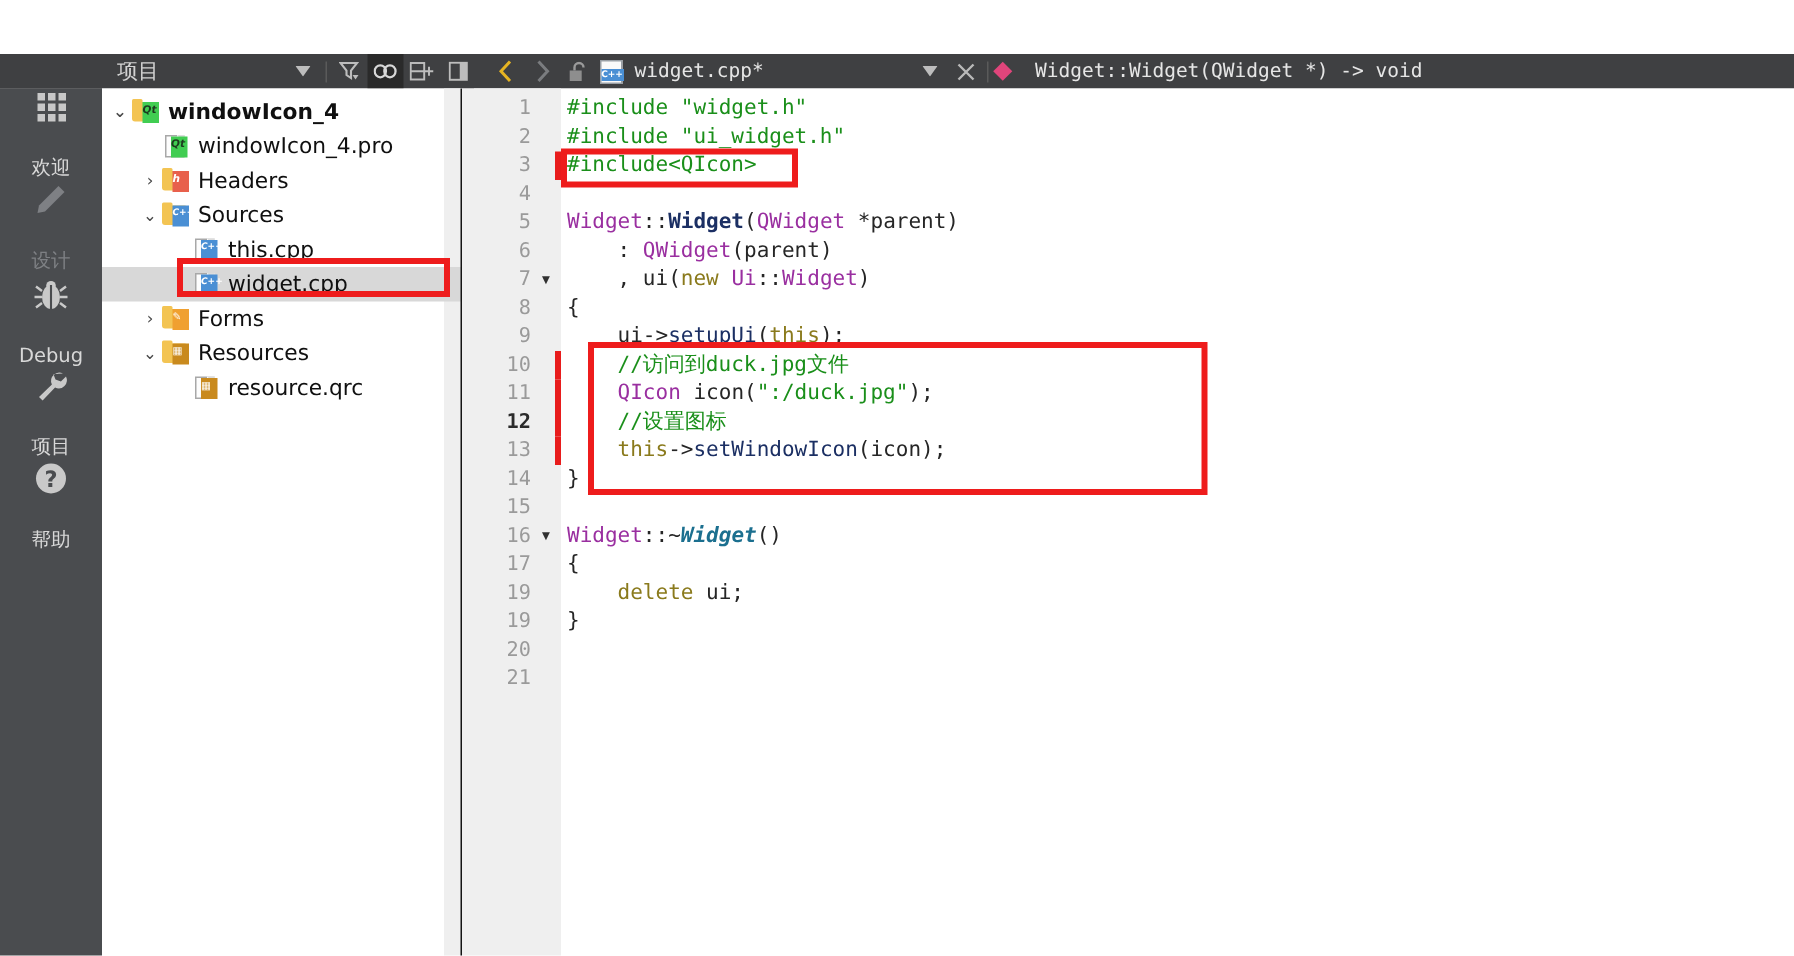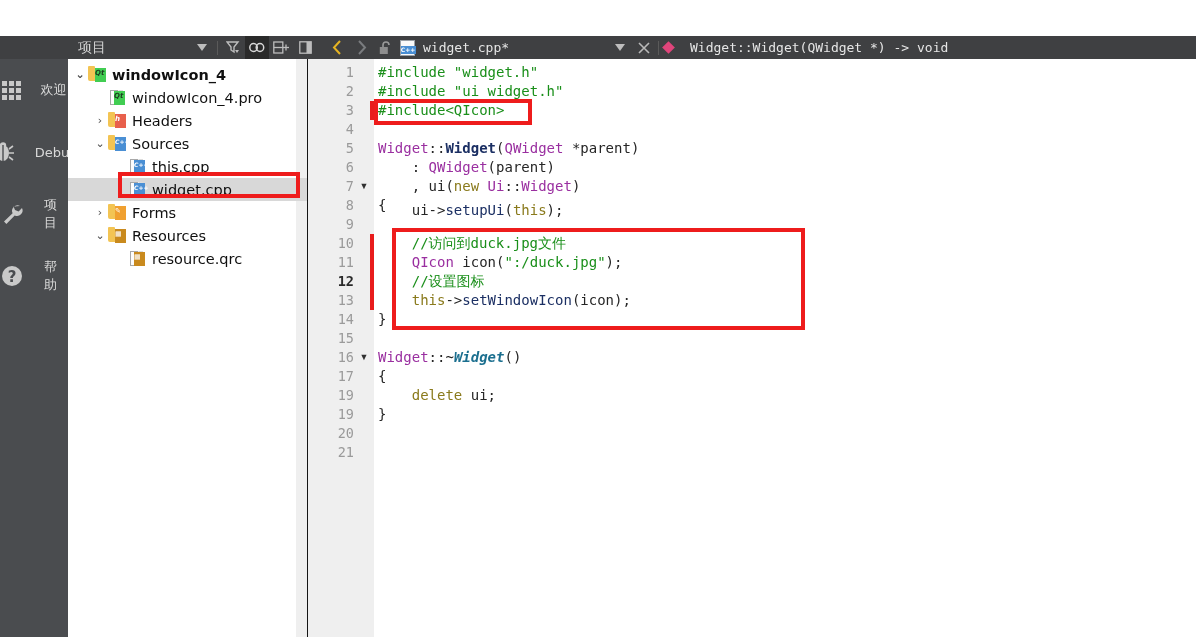--- a/index.html
+++ b/index.html
@@ -31,21 +31,21 @@
   .doc-title { color: #e6e6e6; font-size: 13px; font-family: "DejaVu Sans Mono", monospace; margin-left: 6px; }
   .symbol-title { color: #e6e6e6; font-size: 13px; font-family: "DejaVu Sans Mono", monospace; margin-left: 6px; }
   .diamond { width: 9px; height: 9px; background: #e0457b; transform: rotate(45deg); margin-left: 10px; }
 
   
   .modebar {
     position: absolute; left: 0; top: 23px; width: 68px; height: 614px;
     background: #4a4c4f;
   }
   .mode {
-    width: 68px; height: 62px; display: flex; flex-direction: row;
+    width: 68px; height: 62px; display: flex; flex-direction: column;
     align-items: center; justify-content: center; gap: 20px;
     color: #d8d8d8; font-size: 13px; font-family: "DejaVu Sans", sans-serif;
   }
   .mode.selected { background: #303133; }
   .mode.disabled { color: #7e8084; }
   .mode .glyph { height: 26px; display: flex; align-items: center; justify-content: center; }
 
   
   .ico-grid { display: grid; grid-template-columns: repeat(3, 5px); grid-template-rows: repeat(3, 5px); gap: 2px; }
   .ico-grid i { background: #c8c8c8; display: block; }
@@ -224,20 +224,28 @@
             <i></i>
             <i></i>
             <i></i>
             <i></i>
           </span>
       </span>
       <span>欢迎</span>
     </div>
 
 
+    <div class="mode disabled">
+      <span class="glyph">
+        <svg width="24" height="24" viewBox="0 0 24 24">
+          <path d="M17 3 L21 7 L8 20 L3 21 L4 16 Z" fill="#7e8084"></path>
+        </svg>
+      </span>
+      <span>设计</span>
+    </div>
 
     <div class="mode">
       <span class="glyph">
         <svg width="24" height="24" viewBox="0 0 24 24">
           <ellipse cx="12" cy="13" rx="6" ry="8" fill="#c9c9c9"></ellipse>
           <circle cx="12" cy="5.5" r="3.2" fill="#c9c9c9"></circle>
           <line x1="12" y1="5" x2="12" y2="21" stroke="#4a4c4f" stroke-width="1.4"></line>
           <path d="M6 9 L2 6 M6 13 L1 13 M6 17 L2 20 M18 9 L22 6 M18 13 L23 13 M18 17 L22 20" stroke="#c9c9c9" stroke-width="1.6"></path>
         </svg>
       </span>
@@ -379,21 +387,21 @@
     <div class="code">
       <div id="code-lines">
           <div class="cl" style="top: 4px;"><span class="k-pre">#include </span><span class="k-str">"widget.h"</span></div>
           <div class="cl" style="top: 23px;"><span class="k-pre">#include </span><span class="k-str">"ui_widget.h"</span></div>
           <div class="cl" style="top: 42px;"><span class="k-pre">#include</span><span class="k-str">&lt;QIcon&gt;</span></div>
           <div class="cl" style="top: 61px;"></div>
           <div class="cl" style="top: 80px;"><span class="k-type">Widget</span><span class="k-plain">::</span><span class="k-func">Widget</span><span class="k-plain">(</span><span class="k-type">QWidget</span><span class="k-plain"> *parent)</span></div>
           <div class="cl" style="top: 99px;"><span class="k-plain">    : </span><span class="k-type">QWidget</span><span class="k-plain">(parent)</span></div>
           <div class="cl" style="top: 118px;"><span class="k-plain">    , ui(</span><span class="k-kw">new</span><span class="k-plain"> </span><span class="k-type">Ui</span><span class="k-plain">::</span><span class="k-type">Widget</span><span class="k-plain">)</span></div>
           <div class="cl" style="top: 137px;"><span class="k-plain">{</span></div>
-          <div class="cl" style="top: 142px;"><span class="k-plain">    ui-&gt;</span><span class="k-fn">setupUi</span><span class="k-plain">(</span><span class="k-kw">this</span><span class="k-plain">);</span></div>
+          <div class="cl" style="top: 156px;"><span class="k-plain">    ui-&gt;</span><span class="k-fn">setupUi</span><span class="k-plain">(</span><span class="k-kw">this</span><span class="k-plain">);</span></div>
           <div class="cl" style="top: 175px; text-align: right;"><span class="k-cmt">    //访问到duck.jpg文件</span></div>
           <div class="cl" style="top: 194px;"><span class="k-plain">    </span><span class="k-type">QIcon</span><span class="k-plain"> icon(</span><span class="k-str">":/duck.jpg"</span><span class="k-plain">);</span></div>
           <div class="cl" style="top: 213px;"><span class="k-cmt">    //设置图标</span></div>
           <div class="cl" style="top: 232px;"><span class="k-plain">    </span><span class="k-kw">this</span><span class="k-plain">-&gt;</span><span class="k-fn">setWindowIcon</span><span class="k-plain">(icon);</span></div>
           <div class="cl" style="top: 251px;"><span class="k-plain">}</span></div>
           <div class="cl" style="top: 270px;"></div>
           <div class="cl" style="top: 289px;"><span class="k-type">Widget</span><span class="k-plain">::~</span><span class="k-dtor">Widget</span><span class="k-plain">()</span></div>
           <div class="cl" style="top: 308px;"><span class="k-plain">{</span></div>
           <div class="cl" style="top: 327px;"><span class="k-plain">    </span><span class="k-kw">delete</span><span class="k-plain"> ui;</span></div>
           <div class="cl" style="top: 346px;"><span class="k-plain">}</span></div>

